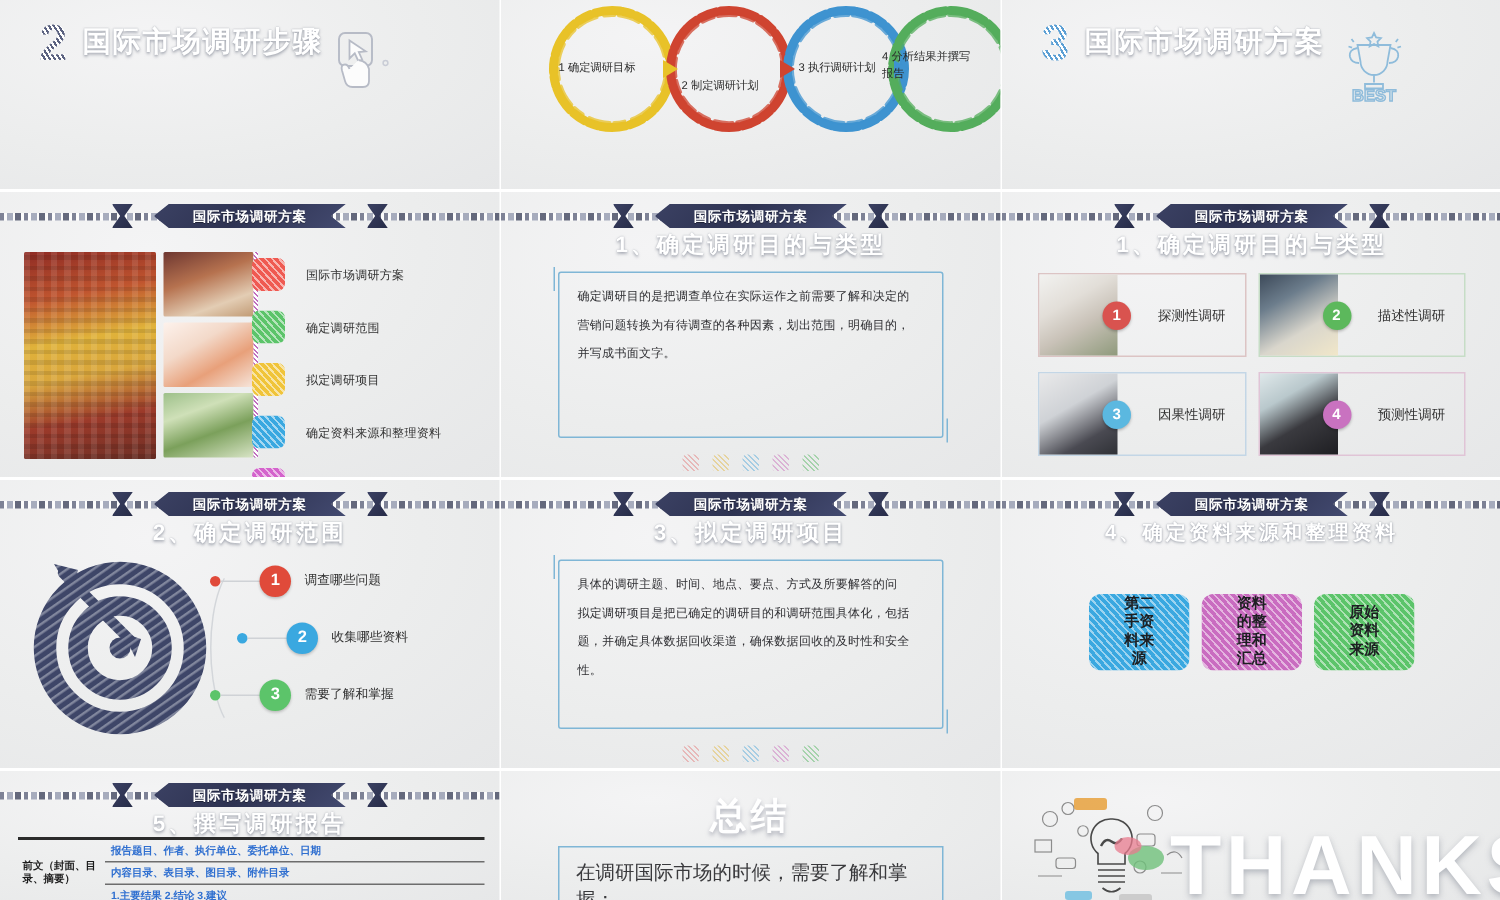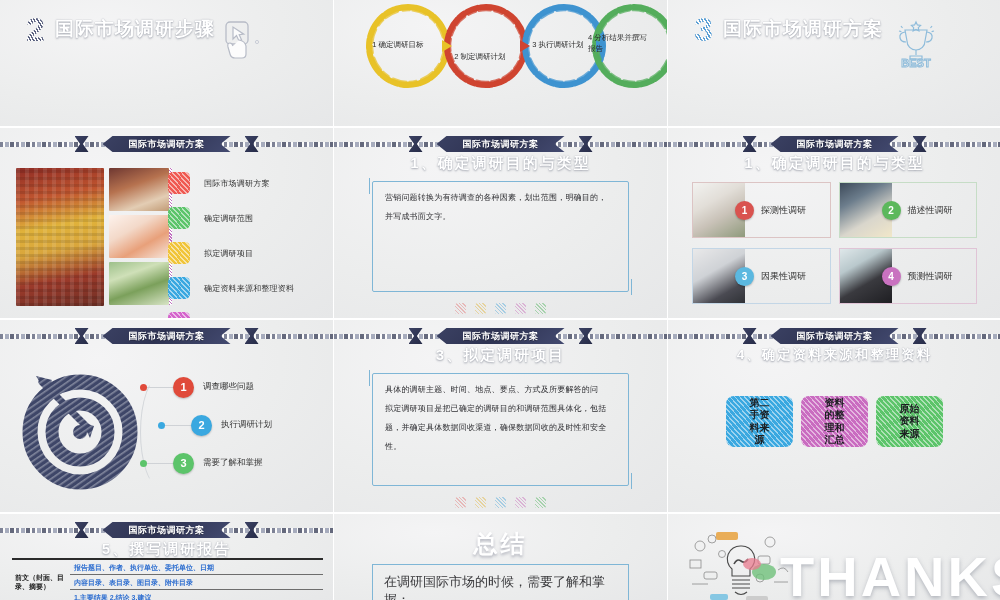--- a/index.html
+++ b/index.html
@@ -142,21 +142,21 @@
   .card .thumb{
     width:52px;height:100%;flex:0 0 auto;
   }
   .card .badge{
     width:19px;height:19px;border-radius:50%;margin-left:-10px;flex:0 0 auto;
     color:#fff;font-size:10px;font-weight:bold;
     display:flex;align-items:center;justify-content:center;
     box-shadow:0 1px 2px rgba(0,0,0,.25);
     position:relative;z-index:2;
   }
-  .card .ct{font-size:9px;color:#333;margin-left:7px;}
+  .card .ct{font-size:9px;color:#333;margin-left:18px;}
 
   
   .dart{position:absolute;left:22px;top:50px;width:120px;height:120px;}
   .steps{position:absolute;left:140px;top:48px;right:6px;}
   .steps .srow{display:flex;align-items:center;height:38px;}
   .steps .dot{width:7px;height:7px;border-radius:50%;flex:0 0 auto;}
   .steps .lnk{height:1px;width:26px;background:#cfd2d6;flex:0 0 auto;}
   .steps .bub{
     width:21px;height:21px;border-radius:50%;color:#fff;font-size:11px;font-weight:bold;
     display:flex;align-items:center;justify-content:center;flex:0 0 auto;
@@ -313,20 +313,21 @@
 
   <div class="slide">
     <div class="banner">
       <div class="rail"></div>
       <div class="tail l"></div>
       <div class="tail r"></div>
       <div class="ribbon">国际市场调研方案</div>
     </div>
     <div class="headline">1、确定调研目的与类型</div>
     <div class="sketchbox">
+      <p>确定调研目的是把调查单位在实际运作之前需要了解和决定的</p>
       <p>营销问题转换为有待调查的各种因素，划出范围，明确目的，</p>
       <p>并写成书面文字。</p>
     </div>
     <div class="tinyicons">
       <i style="color:#e58f8f"></i>
       <i style="color:#e3c05f"></i>
       <i style="color:#6fb6dd"></i>
       <i style="color:#cf86c4"></i>
       <i style="color:#6fc07a"></i>
     </div>
@@ -364,20 +365,21 @@
     </div>
   </div>
 
   <div class="slide">
     <div class="banner">
       <div class="rail"></div>
       <div class="tail l"></div>
       <div class="tail r"></div>
       <div class="ribbon">国际市场调研方案</div>
     </div>
+    <div class="headline">2、确定调研范围</div>
     <svg class="dart" viewBox="0 0 120 120">
       <defs>
         <pattern id="hatch" width="5" height="5" patternUnits="userSpaceOnUse" patternTransform="rotate(55)">
           <rect width="5" height="5" fill="#3e4668"></rect>
           <rect width="1.6" height="5" fill="#ffffff" opacity=".35"></rect>
         </pattern>
       </defs>
       <circle cx="58" cy="62" r="50" fill="none" stroke="url(#hatch)" stroke-width="15"></circle>
       <circle cx="58" cy="62" r="28" fill="none" stroke="url(#hatch)" stroke-width="13"></circle>
       <circle cx="58" cy="62" r="7" fill="url(#hatch)"></circle>
@@ -390,21 +392,21 @@
       <div class="srow">
         <span class="dot" style="background:#e04a3a"></span>
         <span class="lnk"></span>
         <span class="bub" style="background:#e04a3a">1</span>
         <span class="st">调查哪些问题</span>
       </div>
       <div class="srow" style="margin-left:18px;">
         <span class="dot" style="background:#3aa8e0"></span>
         <span class="lnk"></span>
         <span class="bub" style="background:#3aa8e0">2</span>
-        <span class="st">执行调研计划</span>
+        <span class="st">收集哪些资料</span>
       </div>
       <div class="srow">
         <span class="dot" style="background:#5cc46a"></span>
         <span class="lnk"></span>
         <span class="bub" style="background:#5cc46a">3</span>
         <span class="st">需要了解和掌握</span>
       </div>
     </div>
   </div>
 

